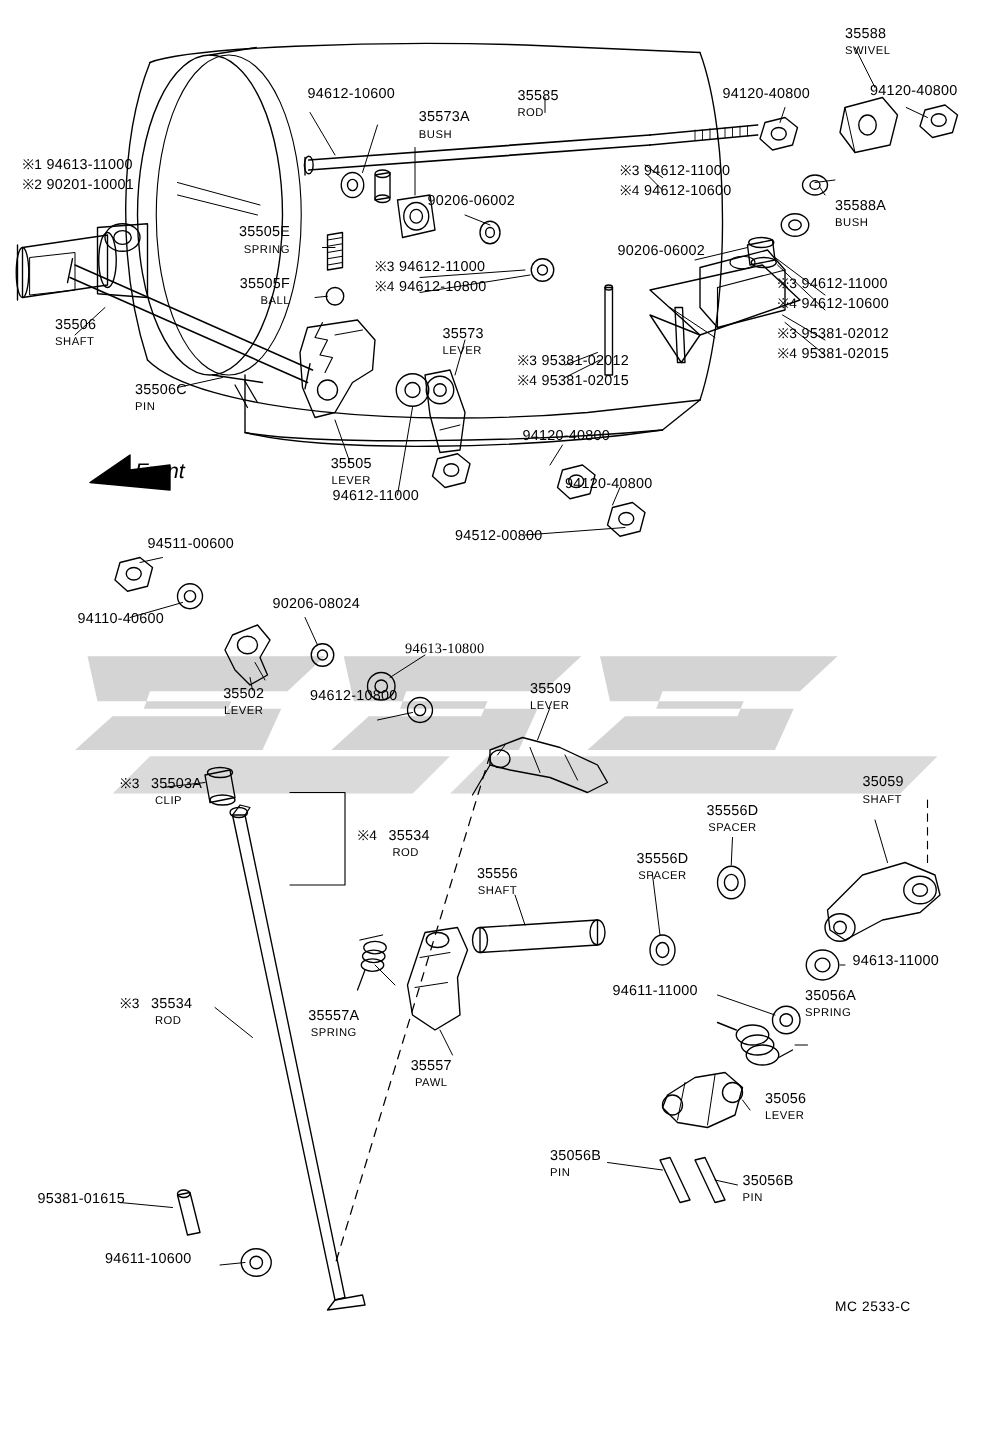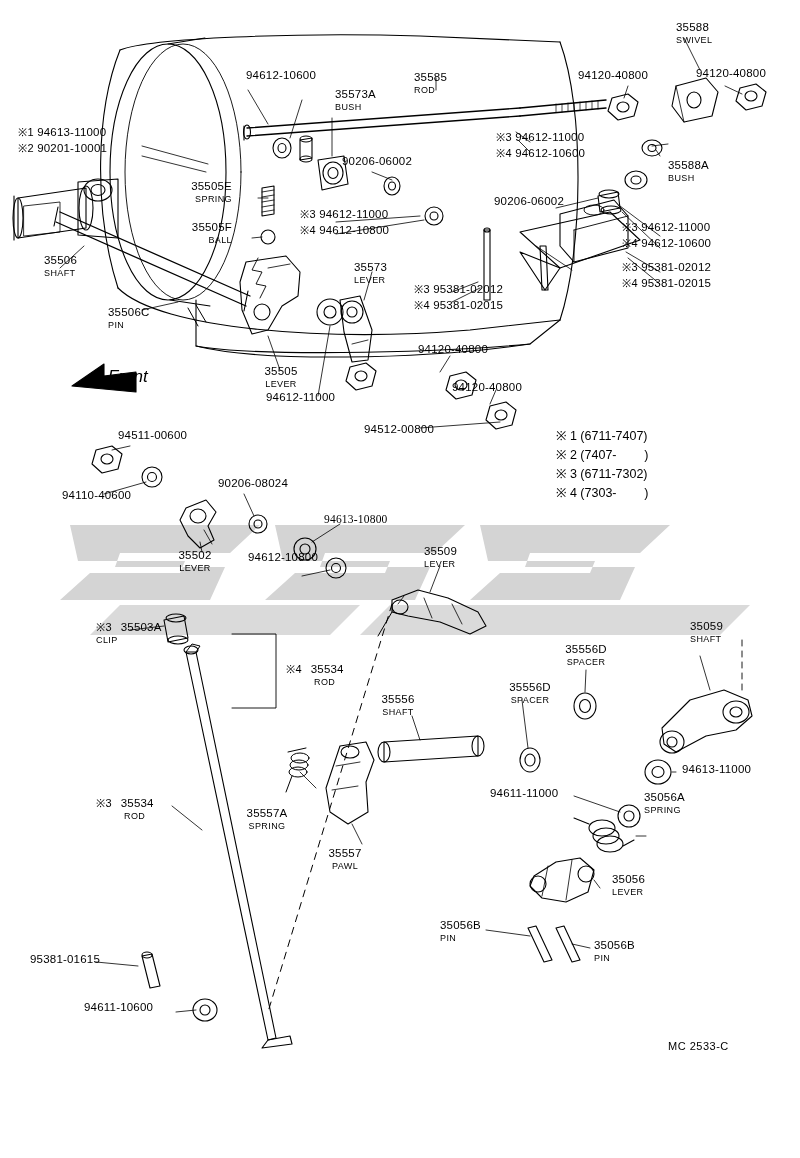--- a/index.html
+++ b/index.html
@@ -521,21 +521,21 @@
     <span class="nm">SPACER</span>
   </div>
 
   <div class="lbl" style="left:690px;top:621px;">
     <span class="pn">35059</span>
     <span class="nm">SHAFT</span>
   </div>
 
   <div class="lbl" style="left:96px;top:622px;">
     <span class="pn"><span class="mark" style="margin-right:9px;">※3</span><span>35503A</span></span>
-    <span class="nm" style="">CLIP</span>
+    <span class="nm" style="margin-left:28px;">CLIP</span>
   </div>
 
   <div class="lbl" style="left:286px;top:664px;">
     <span class="pn"><span class="mark" style="margin-right:9px;">※4</span><span>35534</span></span>
     <span class="nm" style="margin-left:28px;">ROD</span>
   </div>
 
   <div class="lbl c" style="left:356px;top:694px;width:84px;">
     <span class="pn">35556</span>
     <span class="nm">SHAFT</span>
@@ -587,22 +587,16 @@
   <div class="lbl" style="left:30px;top:954px;">
     <span class="pn">95381-01615</span>
   </div>
 
   <div class="lbl" style="left:84px;top:1002px;">
     <span class="pn">94611-10600</span>
   </div>
 
   <div id="front-label">Front</div>
 
-  <div id="legend">
-    <div>※ 1 (6711-7407)</div>
-    <div>※ 2 (7407-        )</div>
-    <div>※ 3 (6711-7302)</div>
-    <div>※ 4 (7303-        )</div>
-  </div>
 
   <div id="code">MC 2533-C</div>
 
 </div>
 
 </body></html>

